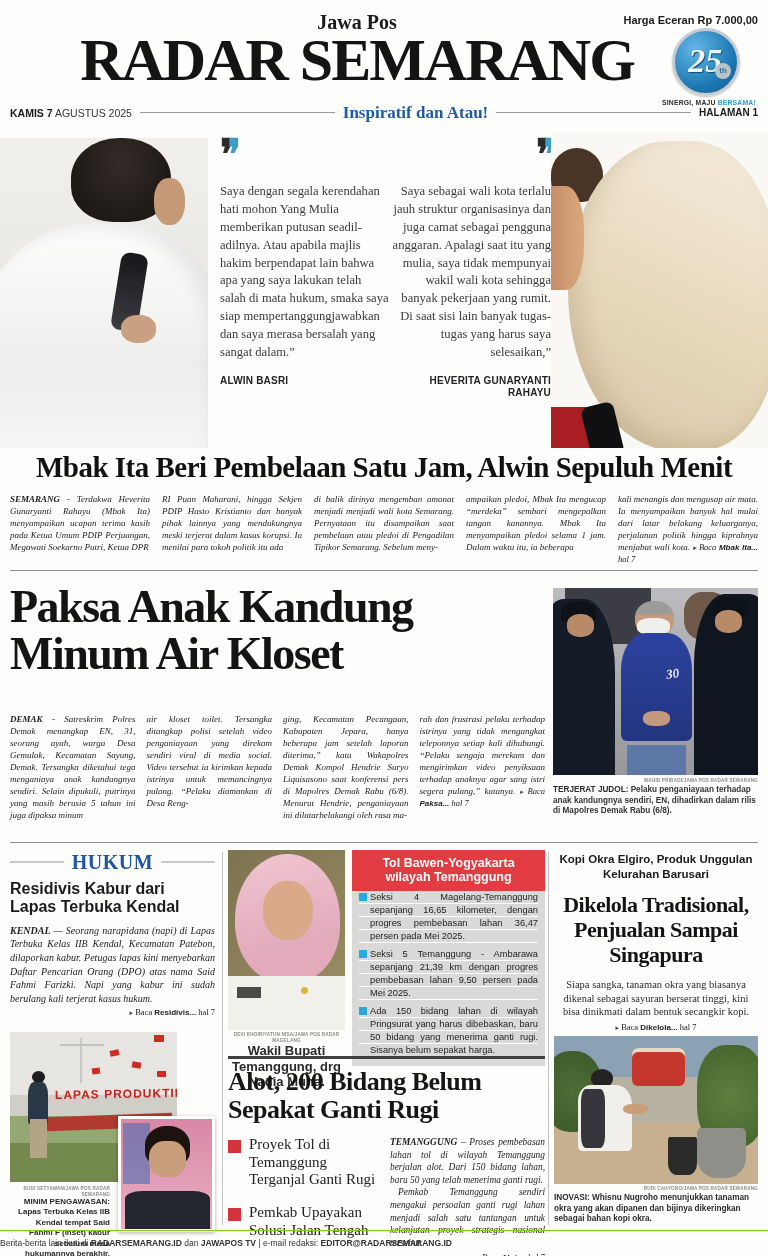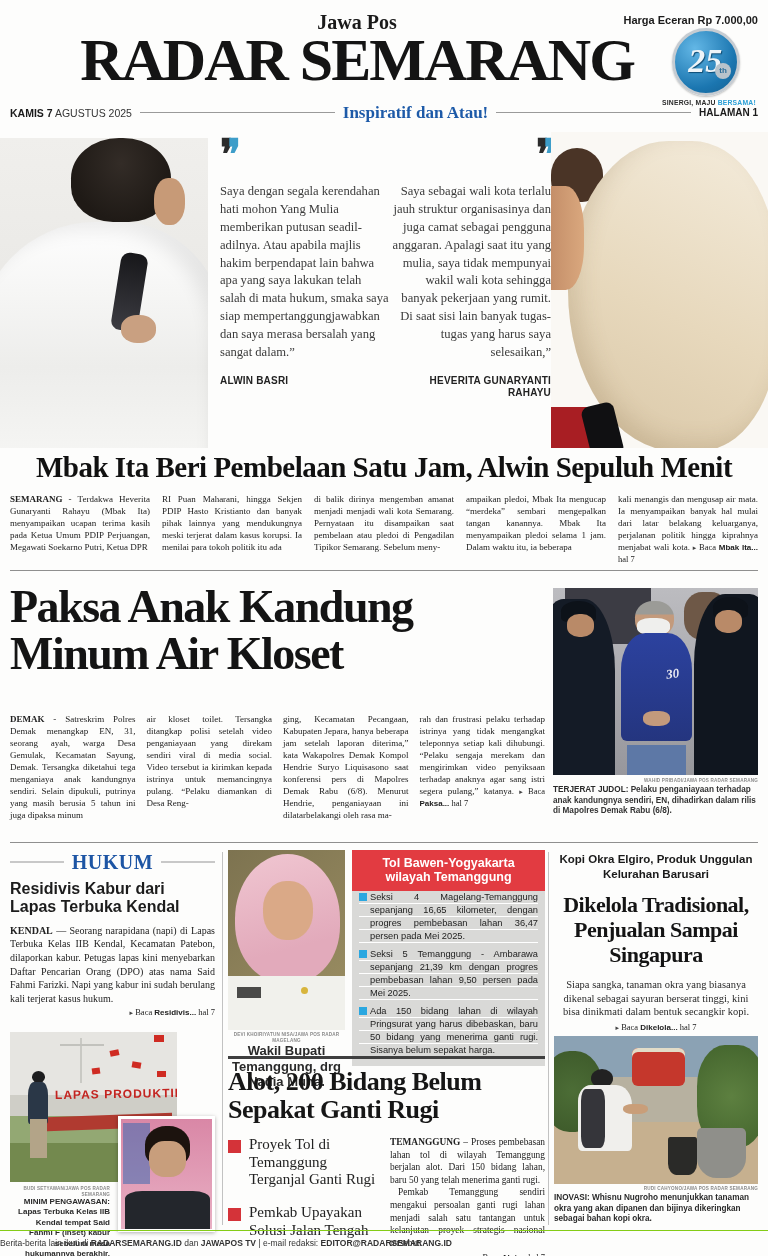--- a/index.html
+++ b/index.html
@@ -2,21 +2,21 @@
 <html><head>
 <meta charset="utf-8">
 <style>
   html,body{margin:0;padding:0;background:#e8e8e6;}
   #page{position:relative;width:768px;height:1256px;margin:0 auto;background:#fdfdfc;overflow:hidden;
         font-family:"Liberation Serif",serif;color:#1a1a1a;}
   .abs{position:absolute;}
   .ph{position:absolute;overflow:hidden;}
   .ph div,.ph span{position:absolute;}
   .sans{font-family:"Liberation Sans",sans-serif;}
-  .just{text-align:justify;}
+  .just{text-align:justify;font-style:italic;}
   .credit{font:700 4.6px/1.2 "Liberation Sans",sans-serif;color:#8a8a8a;text-align:right;letter-spacing:.2px;}
   .cap{font:700 8.2px/1.3 "Liberation Sans",sans-serif;color:#2a2a2a;}
   .cap .lbl{font-weight:900;}
   .more{font-size:8.5px;color:#222;}
   .more .arr{font-size:7px;color:#444;}
   .more b{font-family:"Liberation Sans",sans-serif;font-size:8px;}
   .qmark span{font-size:42px;line-height:18px;font-weight:700;display:inline-block;letter-spacing:-6px;}
   .q1{color:#2b2b2b;} .q2{color:#3d9dc9;}
   .qtext{font-size:12.6px;line-height:1.42;color:#3b3b3b;margin-top:10px;}
   .qauthor{font:700 10px/1.2 "Liberation Sans",sans-serif;color:#222;margin-top:13px;letter-spacing:.2px;}

